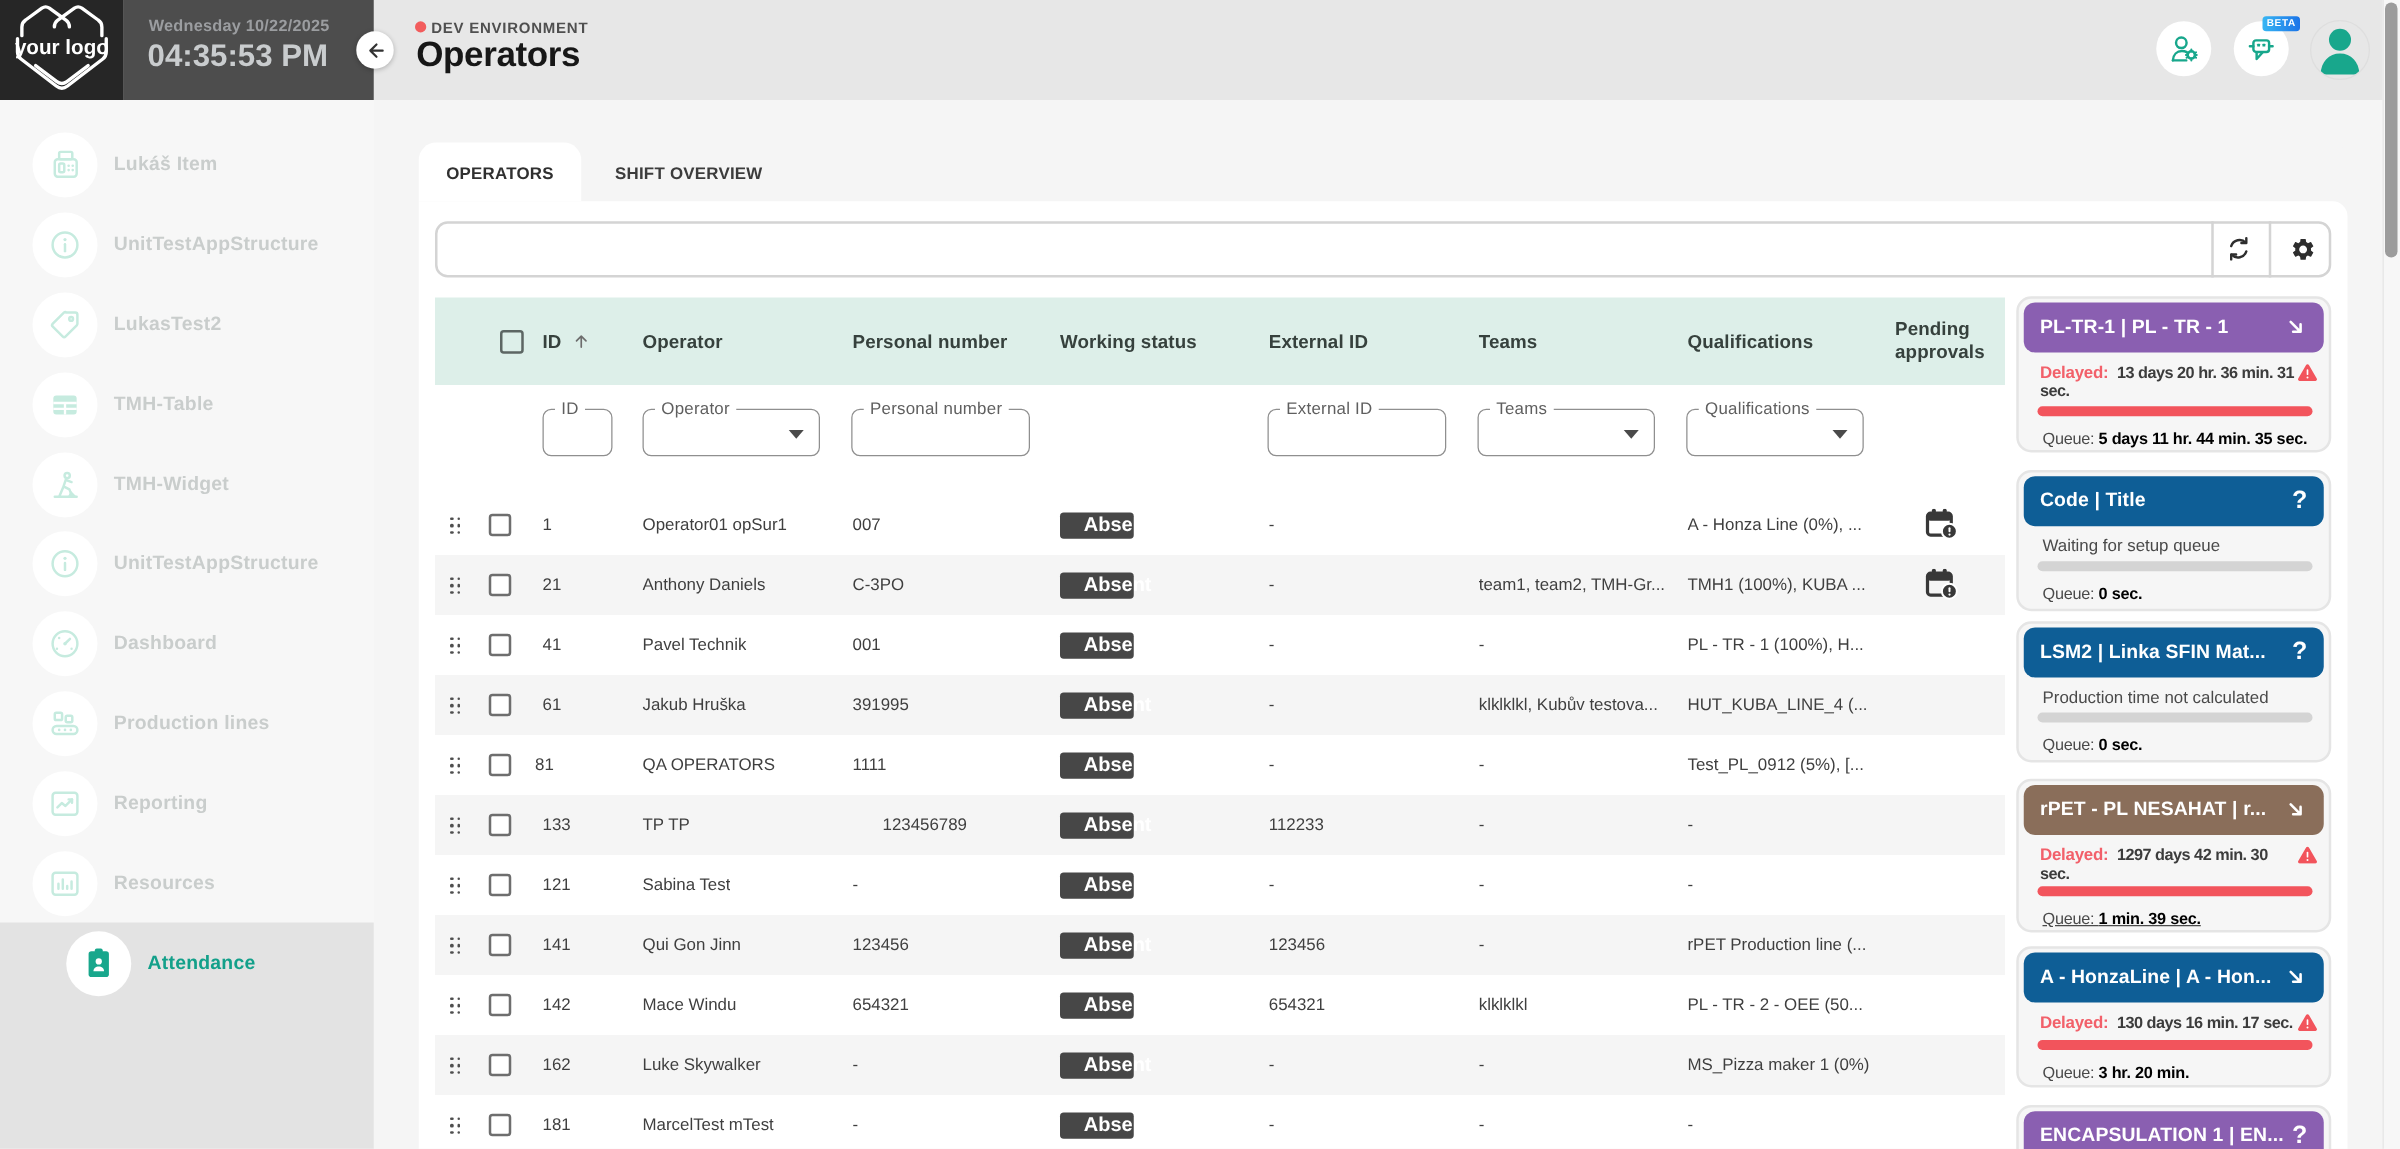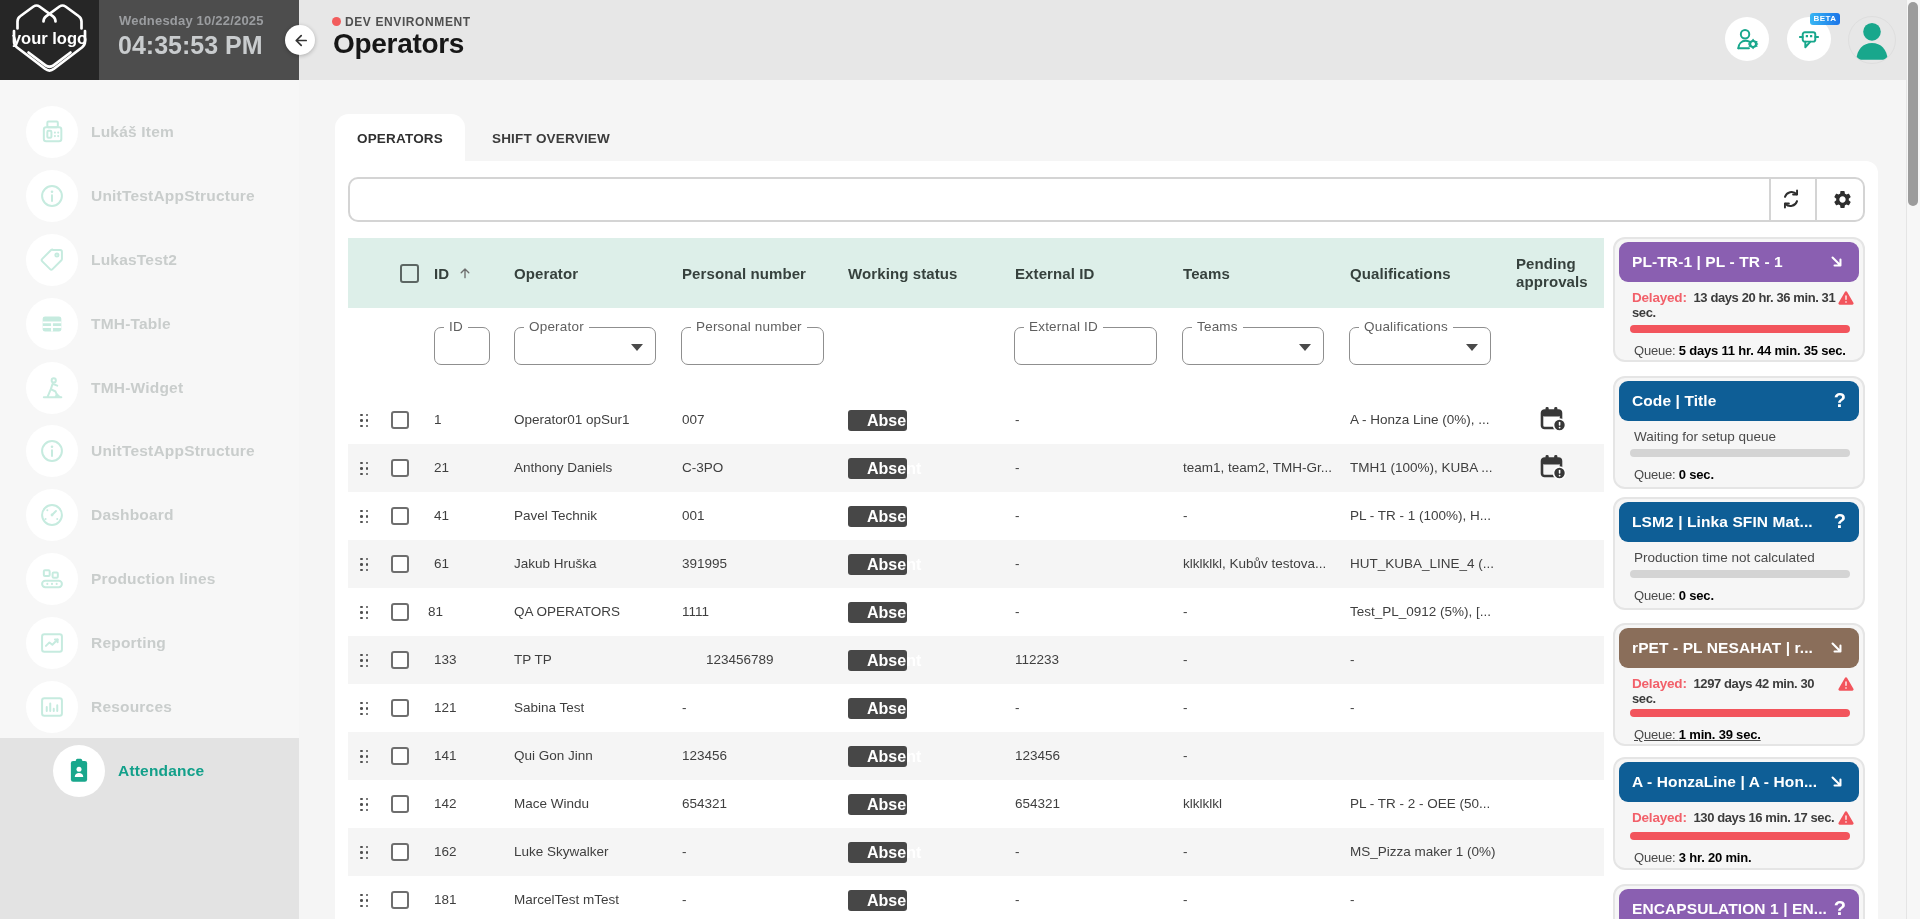--- a/index.html
+++ b/index.html
@@ -437,20 +437,21 @@
       <i style="left:0;top:11px"></i>
       <i style="left:5.5px;top:11px"></i>
     </div>
     <div class="cb"></div>
 <div class="tc" style="left:86px;">141</div>
 <div class="tc" style="left:166px;">Qui Gon Jinn</div>
 <div class="tc" style="left:334px;">123456</div>
 <div class="badge">Absent</div>
 <div class="tc" style="left:667px;">123456</div>
 <div class="tc" style="left:835px;width:152px;">-</div>
+<div class="tc" style="left:1002px;width:148px;">rPET Production line (...</div>
 </div>
 <div class="trow" style="top:780px;">
     <div class="handle">
       <i style="left:0;top:0"></i>
       <i style="left:5.5px;top:0"></i>
       <i style="left:0;top:5.5px"></i>
       <i style="left:5.5px;top:5.5px"></i>
       <i style="left:0;top:11px"></i>
       <i style="left:5.5px;top:11px"></i>
     </div>

